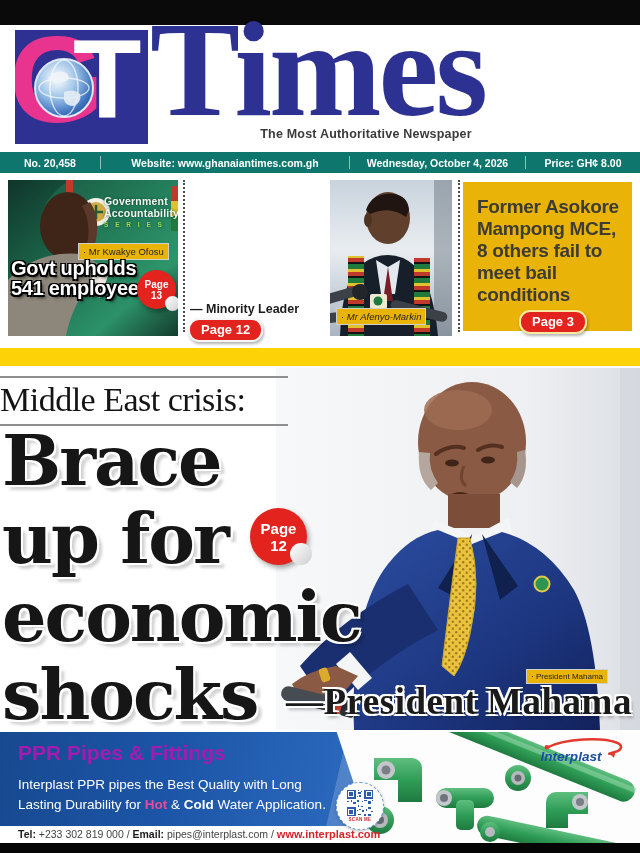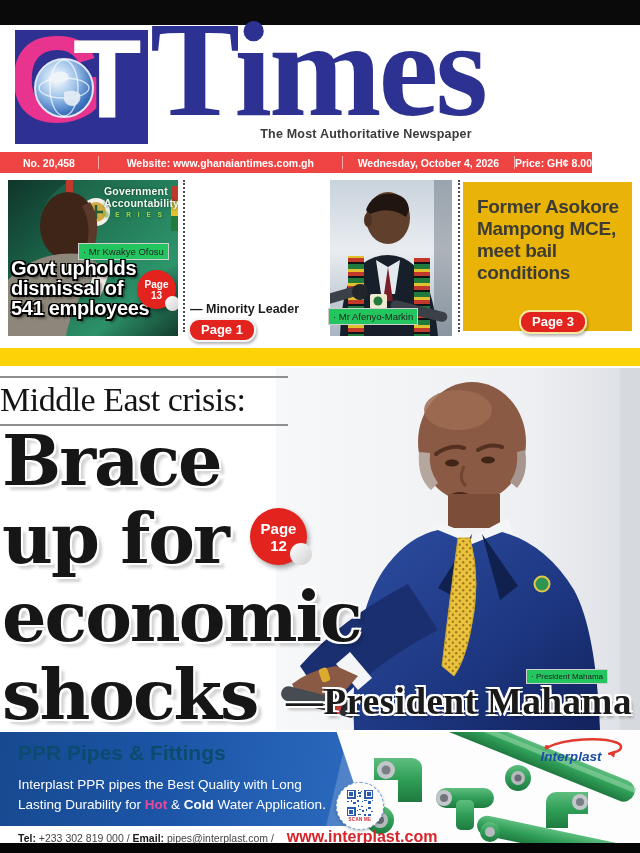--- a/index.html
+++ b/index.html
@@ -18,62 +18,62 @@
   .logo-t{position:absolute;left:58px;top:-13px;font-family:"Liberation Sans",sans-serif;
           font-weight:bold;font-size:112px;line-height:1.1;color:#ffffff;}
   .ms-kicker{position:absolute;left:296px;top:10px;font-family:"Liberation Serif",serif;
              font-weight:bold;font-size:26px;color:#e60a80;letter-spacing:.5px;}
   .ms-title{position:absolute;left:150px;top:-23px;font-family:"Liberation Serif",serif;
             font-weight:bold;font-size:135px;line-height:1;letter-spacing:-3px;color:#2d3192;}
   .ms-tagline{position:absolute;left:210px;top:102px;width:312px;text-align:center;
               font-size:12.5px;font-weight:600;color:#3b3b3b;letter-spacing:.2px;}
 
   
-  .info-bar{position:absolute;left:0;top:152px;width:592px;height:21px;background:#ef4444;
+  .info-bar{position:absolute;left:0;top:152px;width:640px;height:21px;background:#0f766e;
             display:flex;align-items:center;color:#fff;font-weight:bold;font-size:10.5px;}
   .info-cell{text-align:center;white-space:nowrap;}
   .ic-issue{width:100px;}
   .ic-web{width:248px;}
   .ic-date{width:175px;}
   .ic-price{flex:1;}
   .info-div{width:1px;height:13px;background:rgba(255,255,255,.55);}
 
   
   .stories{position:absolute;left:0;top:178px;width:640px;height:162px;background:#fff;}
   .dot-sep{position:absolute;top:2px;height:152px;border-left:2px dotted #4a4a4a;}
   .sep1{left:183px;} .sep2{left:458px;}
 
   .left-block{position:absolute;left:8px;top:2px;width:170px;height:156px;overflow:hidden;}
   .left-block svg{position:absolute;left:0;top:0;}
-  .ga-text{position:absolute;left:96px;top:6px;line-height:1.1;
+  .ga-text{position:absolute;left:96px;top:16px;line-height:1.1;
            text-shadow:0 0 3px rgba(10,60,40,.9);}
   .ga-l1,.ga-l2{font-size:10.5px;font-weight:bold;color:#f2f6ef;letter-spacing:.2px;}
   .ga-l3{font-size:6.5px;font-weight:bold;color:#9fdc4a;letter-spacing:2.5px;margin-top:2px;}
-  .photo-caption{position:absolute;background:#22c55e;color:#222;font-size:9.5px;
+  .photo-caption{position:absolute;background:#eab308;color:#222;font-size:9.5px;
                  padding:2px 4px;border:1px solid #cfcfcf;white-space:nowrap;}
   .cap-left{left:70px;top:63px;}
   .left-headline{position:absolute;left:3px;top:78px;font-weight:bold;font-size:20px;line-height:20px;
     color:#fff;letter-spacing:-.3px;
     text-shadow:-1.5px -1.5px 0 #000,1.5px -1.5px 0 #000,-1.5px 1.5px 0 #000,1.5px 1.5px 0 #000,2.5px 3px 3px rgba(0,0,0,.65);}
   .sticker{position:absolute;background:#e3231e;border-radius:50%;color:#fff;font-weight:bold;
            display:flex;flex-direction:column;align-items:center;justify-content:center;
            box-shadow:2px 3px 5px rgba(0,0,0,.35);}
   .sticker::after{content:"";position:absolute;right:-4px;bottom:-2px;width:15px;height:15px;
            background:linear-gradient(135deg,#ffffff,#cfcfcf);border-radius:50%;}
   .sticker-left{right:2px;top:90px;width:39px;height:39px;font-size:10px;line-height:11px;}
   .mid-text{position:absolute;left:190px;top:2px;z-index:3;font-weight:bold;font-size:21px;line-height:23px;
     color:#1c1c1c;letter-spacing:-.3px;
     text-shadow:-1.5px -1.5px 0 #fff,1.5px -1.5px 0 #fff,-1.5px 1.5px 0 #fff,1.5px 1.5px 0 #fff;}
   .mid-attr{position:absolute;left:190px;top:124px;z-index:3;font-weight:bold;font-size:12.5px;color:#1c1c1c;
     text-shadow:-1px -1px 0 #fff,1px -1px 0 #fff,-1px 1px 0 #fff,1px 1px 0 #fff;}
   .badge{position:absolute;z-index:3;background:#e3231e;color:#fff;font-weight:bold;font-size:13px;
          padding:2px 11px 3px;border-radius:11px;border:2px solid #f6f6f6;box-shadow:1px 2px 3px rgba(0,0,0,.3);}
   .badge-mid{left:188px;top:140px;}
   .mid-photo{position:absolute;left:330px;top:2px;width:122px;height:156px;overflow:hidden;z-index:1;}
-  .cap-mid{left:328px;top:130px;z-index:4;}
+  .cap-mid{left:336px;top:130px;z-index:4;font-style:italic;}
   .yellow-block{position:absolute;left:463px;top:4px;width:169px;height:149px;background:#eab308;}
   .yellow-text{position:absolute;left:14px;top:14px;font-weight:bold;font-size:19px;line-height:22px;
                color:#3c3c35;letter-spacing:-.3px;}
   .badge-right{left:28px;top:128px;border-color:#f8e9a0;margin-left:28px;}
 
   
   .yellow-bar{position:absolute;left:0;top:348px;width:640px;height:18px;background:#fdd308;}
 
   
   .main-story{position:absolute;left:0;top:366px;width:640px;height:366px;background:#fff;}
@@ -92,33 +92,33 @@
   .cap-main{left:526px;top:303px;font-size:8px;z-index:4;}
 
   
   .ad{position:absolute;left:0;top:732px;width:640px;height:111px;background:#fff;overflow:hidden;}
   .ad-pipes{position:absolute;right:0;top:0;width:300px;height:111px;background:#fdfdfd;}
   .ad-blue{position:absolute;left:0;top:0;width:368px;height:94px;z-index:2;
     background:linear-gradient(100deg,#17498f 0%,#1c55a7 45%,#2c6bc0 100%);
     clip-path:polygon(0 0,91.5% 0,100% 100%,0 100%);}
   .ad-blue::after{content:"";position:absolute;right:6px;top:-12px;width:26px;height:130px;
     background:rgba(255,255,255,.18);transform:rotate(13deg);}
-  .ad-headline{position:absolute;left:18px;top:9px;z-index:3;color:#0c4a6e;font-weight:bold;font-size:21px;}
+  .ad-headline{position:absolute;left:18px;top:9px;z-index:3;color:#a21caf;font-weight:bold;font-size:21px;}
   .ad-body{position:absolute;left:18px;top:43px;z-index:3;color:#fff;font-size:13.5px;line-height:1.5;}
   .ad-hot{color:#ec4899;font-weight:bold;}
   .ad-cold{font-weight:bold;}
   .interplast-logo{position:absolute;right:14px;top:4px;z-index:3;}
   .interplast-logo svg text{font-family:"Liberation Sans",sans-serif;}
   .qr-badge{position:absolute;left:336px;top:50px;z-index:4;width:46px;height:46px;background:#fff;
     border:1.5px dashed #6b9bd8;border-radius:50%;display:flex;flex-direction:column;align-items:center;
     justify-content:center;box-shadow:0 1px 3px rgba(0,0,0,.25);}
   .qr-label{font-size:4.5px;font-weight:bold;color:#d6242a;margin-top:1px;letter-spacing:.3px;}
   .ad-contact{position:absolute;left:18px;top:96px;z-index:3;font-size:10.5px;color:#444;white-space:nowrap;}
   .c-bold{font-weight:bold;color:#1a1a1a;}
-  .c-web{font-weight:bold;color:#d6242a;font-size:16px;margin-left:10px;}
+  .c-web{font-weight:bold;color:#d6242a;font-size:11px;}
 
   .bottom-bar{position:absolute;left:0;top:843px;width:640px;height:10px;background:#050505;}
 </style>
 </head>
 <body>
 
 <div class="page">
 
   <div class="top-bar"></div>
 
@@ -187,33 +187,32 @@
         <path d="M88,88 l12,8 -8,22 -12,-8z" fill="#ece8df"></path>
       </svg>
       <div class="ga-text">
         <div class="ga-l1">Government</div>
         <div class="ga-l2">Accountability</div>
         <div class="ga-l3">S E R I E S</div>
       </div>
       <div class="photo-caption cap-left">· Mr Kwakye Ofosu</div>
       <div class="left-headline">
         <div>Govt upholds</div>
-        <div>dismissal of</div>
         <div>541 employees</div>
       </div>
       <div class="sticker sticker-left">
         <span>Page</span>
         <span>13</span>
       </div>
     </div>
 
     <div class="dot-sep sep1"></div>
 
     <div class="mid-attr">— Minority Leader</div>
-    <div class="badge badge-mid">Page 1</div>
+    <div class="badge badge-mid">Page 12</div>
     <div class="mid-photo">
       <svg viewBox="0 0 122 156" width="122" height="156">
         <defs>
           <linearGradient id="mpg" x1="0" y1="0" x2="0" y2="1">
             <stop offset="0" stop-color="#c9d3dc"></stop>
               <stop offset=".45" stop-color="#e9edf1"></stop>
               <stop offset="1" stop-color="#a9b5c1"></stop>
           </linearGradient>
           <pattern id="kente" width="14" height="14" patternUnits="userSpaceOnUse">
             <rect width="14" height="14" fill="#1f7a3c"></rect>
@@ -243,20 +242,21 @@
       </svg>
     </div>
     <div class="photo-caption cap-mid">· Mr Afenyo-Markin</div>
 
     <div class="dot-sep sep2"></div>
 
     <div class="yellow-block">
       <div class="yellow-text">
         <div>Former Asokore</div>
         <div>Mampong MCE,</div>
+        <div>8 others fail to</div>
         <div>meet bail</div>
         <div>conditions</div>
       </div>
       <div class="badge badge-right">Page 3</div>
     </div>
   </div>
 
   <div class="yellow-bar"></div>
 
   <div class="main-story">

